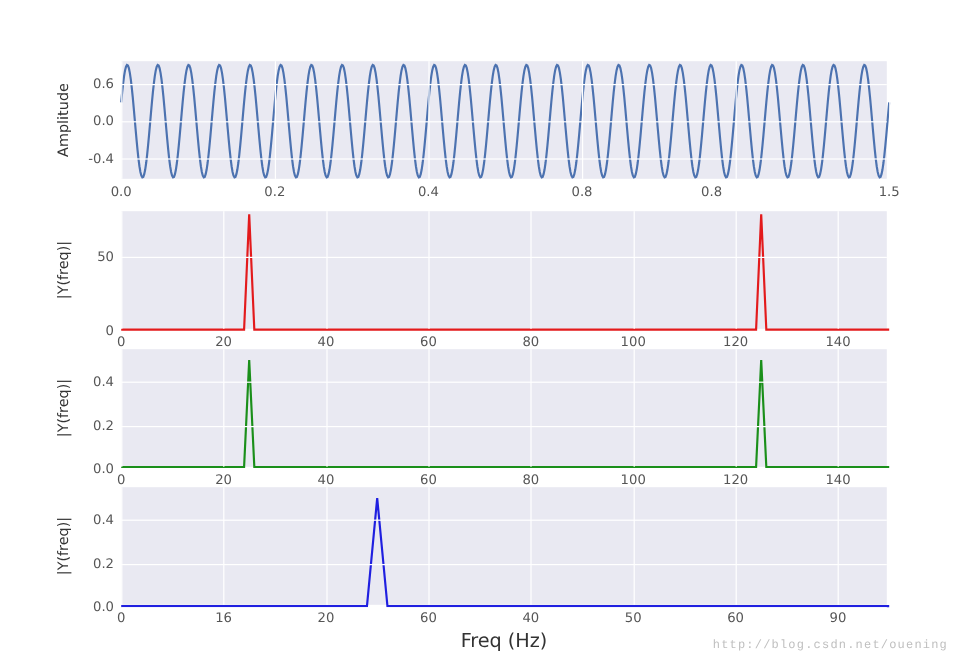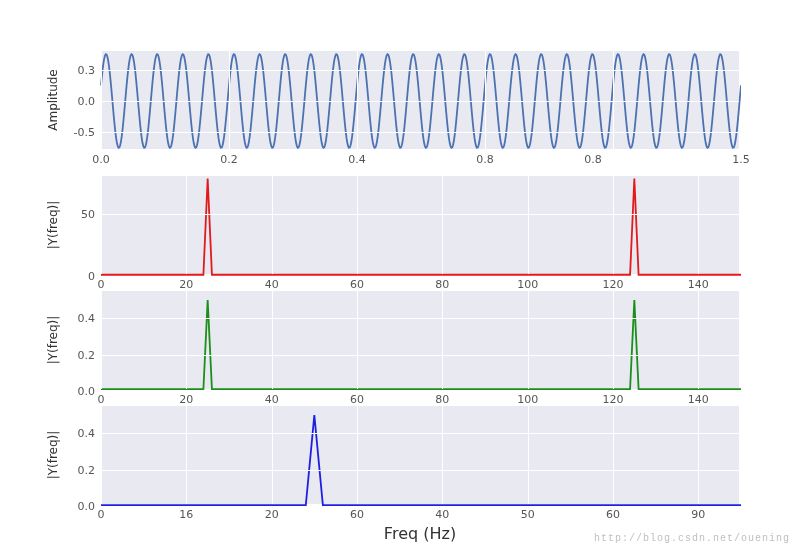--- a/index.html
+++ b/index.html
@@ -100,25 +100,25 @@
       <div class="tick-x" style="left: 128px;">0.2</div>
       <div class="gridline-v" style="left: 256px;"></div>
       <div class="tick-x" style="left: 256px;">0.4</div>
       <div class="gridline-v" style="left: 384px;"></div>
       <div class="tick-x" style="left: 384px;">0.8</div>
       <div class="gridline-v" style="left: 512px;"></div>
       <div class="tick-x" style="left: 492px;">0.8</div>
       <div class="gridline-v" style="left: 640px;"></div>
       <div class="tick-x" style="left: 640px;">1.5</div>
       <div class="gridline-h" style="top: 81.25px;"></div>
-      <div class="tick-y" style="top: 81.25px;">-0.5</div>
+      <div class="tick-y" style="top: 81.25px;">-0.4</div>
       <div class="gridline-h" style="top: 50px;"></div>
       <div class="tick-y" style="top: 50px;">0.0</div>
       <div class="gridline-h" style="top: 18.75px;"></div>
-      <div class="tick-y" style="top: 18.75px;">0.3</div>
+      <div class="tick-y" style="top: 18.75px;">0.6</div>
     </div>
 
   <div class="subplot" id="sp1" style="top: 175px; height: 100px;">
     <div class="ylabel">|Y(freq)|</div>
     <svg class="plotline">
         <polyline id="pl1" fill="none" stroke-width="1.8" stroke="#e31a1c" points="0,98.75 85.33333333333333,98.75 102.4,98.75 106.66666666666666,2.5 110.93333333333334,98.75 128,98.75 512,98.75 529.0666666666666,98.75 533.3333333333334,2.5 537.6,98.75 554.6666666666667,98.75 640,98.75"></polyline>
       </svg>
   <div class="gridline-v" style="left: 0px;"></div>
       <div class="tick-x" style="left: 0px;">0</div>
       <div class="gridline-v" style="left: 85.3333px;"></div>

